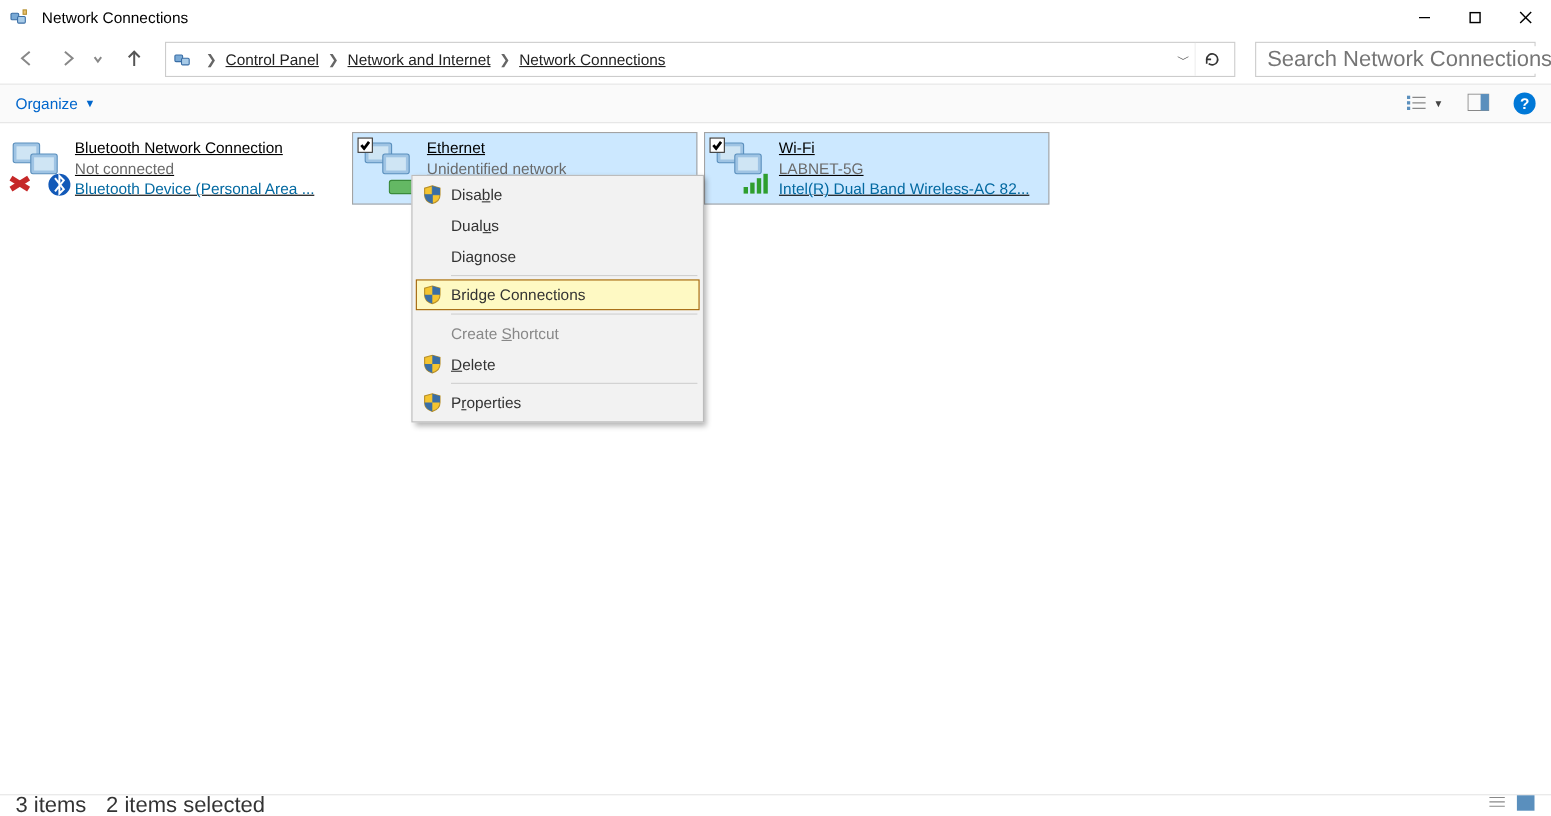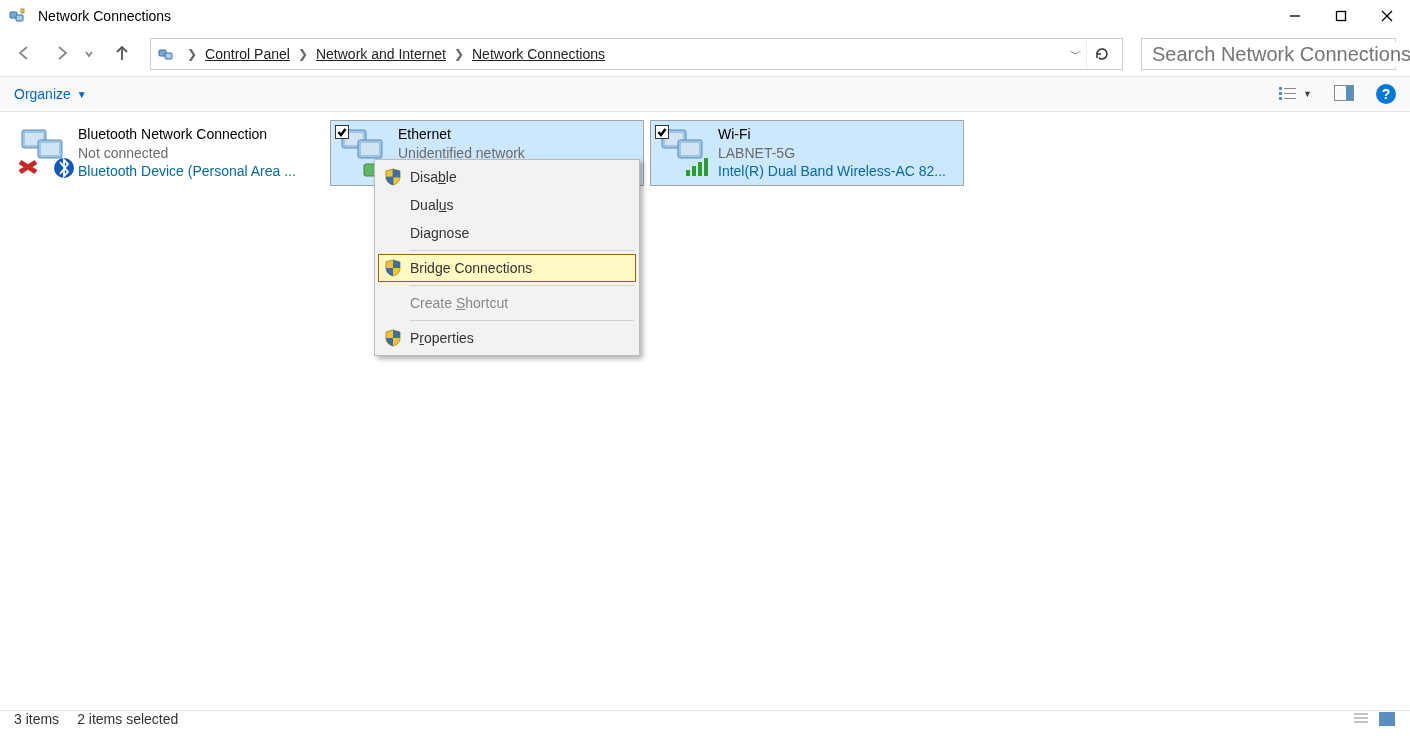--- a/index.html
+++ b/index.html
@@ -30,41 +30,41 @@
   .search-icon svg { stroke:#333; stroke-width:1.5; fill:none; }
 
   .command-bar { height: 36px; border-top: 1px solid #e5e5e5; border-bottom: 1px solid #e5e5e5; background: #fafafa; display: flex; align-items: center; padding: 0 14px; }
   .organize { color: #0066cc; font-size: 14px; display:flex; align-items:center; gap:6px;}
   .organize .car { font-size:10px; }
   .cmd-right { margin-left:auto; display:flex; align-items:center; gap:22px;}
   .vm-btn { display:flex; align-items:center; gap:6px;}
   .vm-btn .car { font-size:9px; color:#444;}
   .help-icon { width:20px; height:20px; border-radius:50%; background:#0078d7; color:#fff; display:flex; align-items:center; justify-content:center; font-size:14px; font-weight:bold;}
 
-  .content { position: relative; width:100%; height: calc(100% - 32px - 44px - 36px - 28px); padding: 8px 10px; }
+  .content { position: relative; width:100%; height: calc(100% - 32px - 44px - 36px - 28px); padding: 8px 0; text-decoration: underline; }
   .items-row { display:flex; gap:6px; }
   .conn-item { width: 314px; height: 66px; display:flex; padding: 4px 6px; position:relative; }
   .conn-item.selected { background: #cce8ff; border: 1px solid #a3a3a3; padding:3px 5px;}
   .conn-icon-wrap { width: 62px; height: 56px; position: relative; flex-shrink:0;}
   .conn-text { display:flex; flex-direction:column; justify-content:center; line-height:1.35; overflow:hidden;}
   .conn-title { color:#000; font-size:14px; white-space:nowrap; overflow:hidden; text-overflow:ellipsis;}
   .conn-line2 { color:#6a6a6a; font-size:14px; white-space:nowrap; overflow:hidden; text-overflow:ellipsis;}
   .conn-line3 { color:#0369a1; font-size:14px; white-space:nowrap; overflow:hidden; text-overflow:ellipsis;}
   .sel-checkbox { position:absolute; top:4px; left:4px; width:14px; height:14px; background:#fff; border:1px solid #333; display:flex; align-items:center; justify-content:center; z-index:5;}
   .sel-checkbox svg { stroke:#000; stroke-width:2.5; fill:none;}
 
   .context-menu { position:absolute; left:363px; top:47px; width:266px; background:#f2f2f2; border:1px solid #bcbcbc; box-shadow: 3px 3px 5px rgba(0,0,0,0.3); padding:3px;margin-left:11px;}
   .cm-item { height:28px; display:flex; align-items:center; padding-left:32px; position:relative; font-size:14px; color:#333;}
   .cm-item.disabled { color:#888; }
   .cm-item.hover { background:#fef9c3; border:1px solid #a16207; padding-left:31px;}
   .cm-sep { height:1px; background:#d0d0d0; margin: 3px 2px 3px 32px;}
   .cm-shield { position:absolute; left:6px; width:18px; height:18px; }
   .undln { text-decoration: underline; }
 
-  .status-bar { position:absolute; bottom:0; left:0; right:0; height:32px; border-top:1px solid #e5e5e5; display:flex; align-items:flex-start; padding:0 14px; font-size:14px; color:#333; gap:18px;}
+  .status-bar { position:absolute; bottom:0; left:0; right:0; height:20px; border-top:1px solid #e5e5e5; display:flex; align-items:center; padding:0 14px; font-size:20px; color:#333; gap:18px;}
   .status-icons { margin-left:auto; display:flex; gap:8px;}
 </style>
 </head>
 <body>
 
 <div class="titlebar">
   <span class="app-icon">
     <svg viewBox="0 0 20 20">
         <rect x="2" y="6" width="7" height="6" rx="1" fill="#7aaad6" stroke="#3a6ea5"></rect>
         <rect x="8" y="9" width="7" height="6" rx="1" fill="#a8cbe8" stroke="#3a6ea5"></rect>
@@ -258,20 +258,28 @@
             <path d="M9 1 L16 3 V9 C16 13 13 16 9 17 C5 16 2 13 2 9 V3 Z" fill="#f4c430" stroke="#b8902a"></path>
             <path d="M9 1 L16 3 V9 L9 9 Z" fill="#3a6ea5"></path>
             <path d="M2 9 L9 9 L9 17 C5 16 2 13 2 9 Z" fill="#3a6ea5"></path>
           </svg></span>
       <span><span>Brid</span><span class="undln">g</span><span>e Connections</span></span>
     </div>
     <div class="cm-sep"></div>
     <div class="cm-item disabled">
       <span><span>Create </span><span class="undln">S</span><span>hortcut</span></span>
     </div>
+    <div class="cm-item">
+      <span class="cm-shield"><svg viewBox="0 0 18 18">
+            <path d="M9 1 L16 3 V9 C16 13 13 16 9 17 C5 16 2 13 2 9 V3 Z" fill="#f4c430" stroke="#b8902a"></path>
+            <path d="M9 1 L16 3 V9 L9 9 Z" fill="#3a6ea5"></path>
+            <path d="M2 9 L9 9 L9 17 C5 16 2 13 2 9 Z" fill="#3a6ea5"></path>
+          </svg></span>
+      <span><span></span><span class="undln">D</span><span>elete</span></span>
+    </div>
     <div class="cm-sep"></div>
     <div class="cm-item">
       <span class="cm-shield"><svg viewBox="0 0 18 18">
             <path d="M9 1 L16 3 V9 C16 13 13 16 9 17 C5 16 2 13 2 9 V3 Z" fill="#f4c430" stroke="#b8902a"></path>
             <path d="M9 1 L16 3 V9 L9 9 Z" fill="#3a6ea5"></path>
             <path d="M2 9 L9 9 L9 17 C5 16 2 13 2 9 Z" fill="#3a6ea5"></path>
           </svg></span>
       <span><span>P</span><span class="undln">r</span><span>operties</span></span>
     </div>
   </div>

